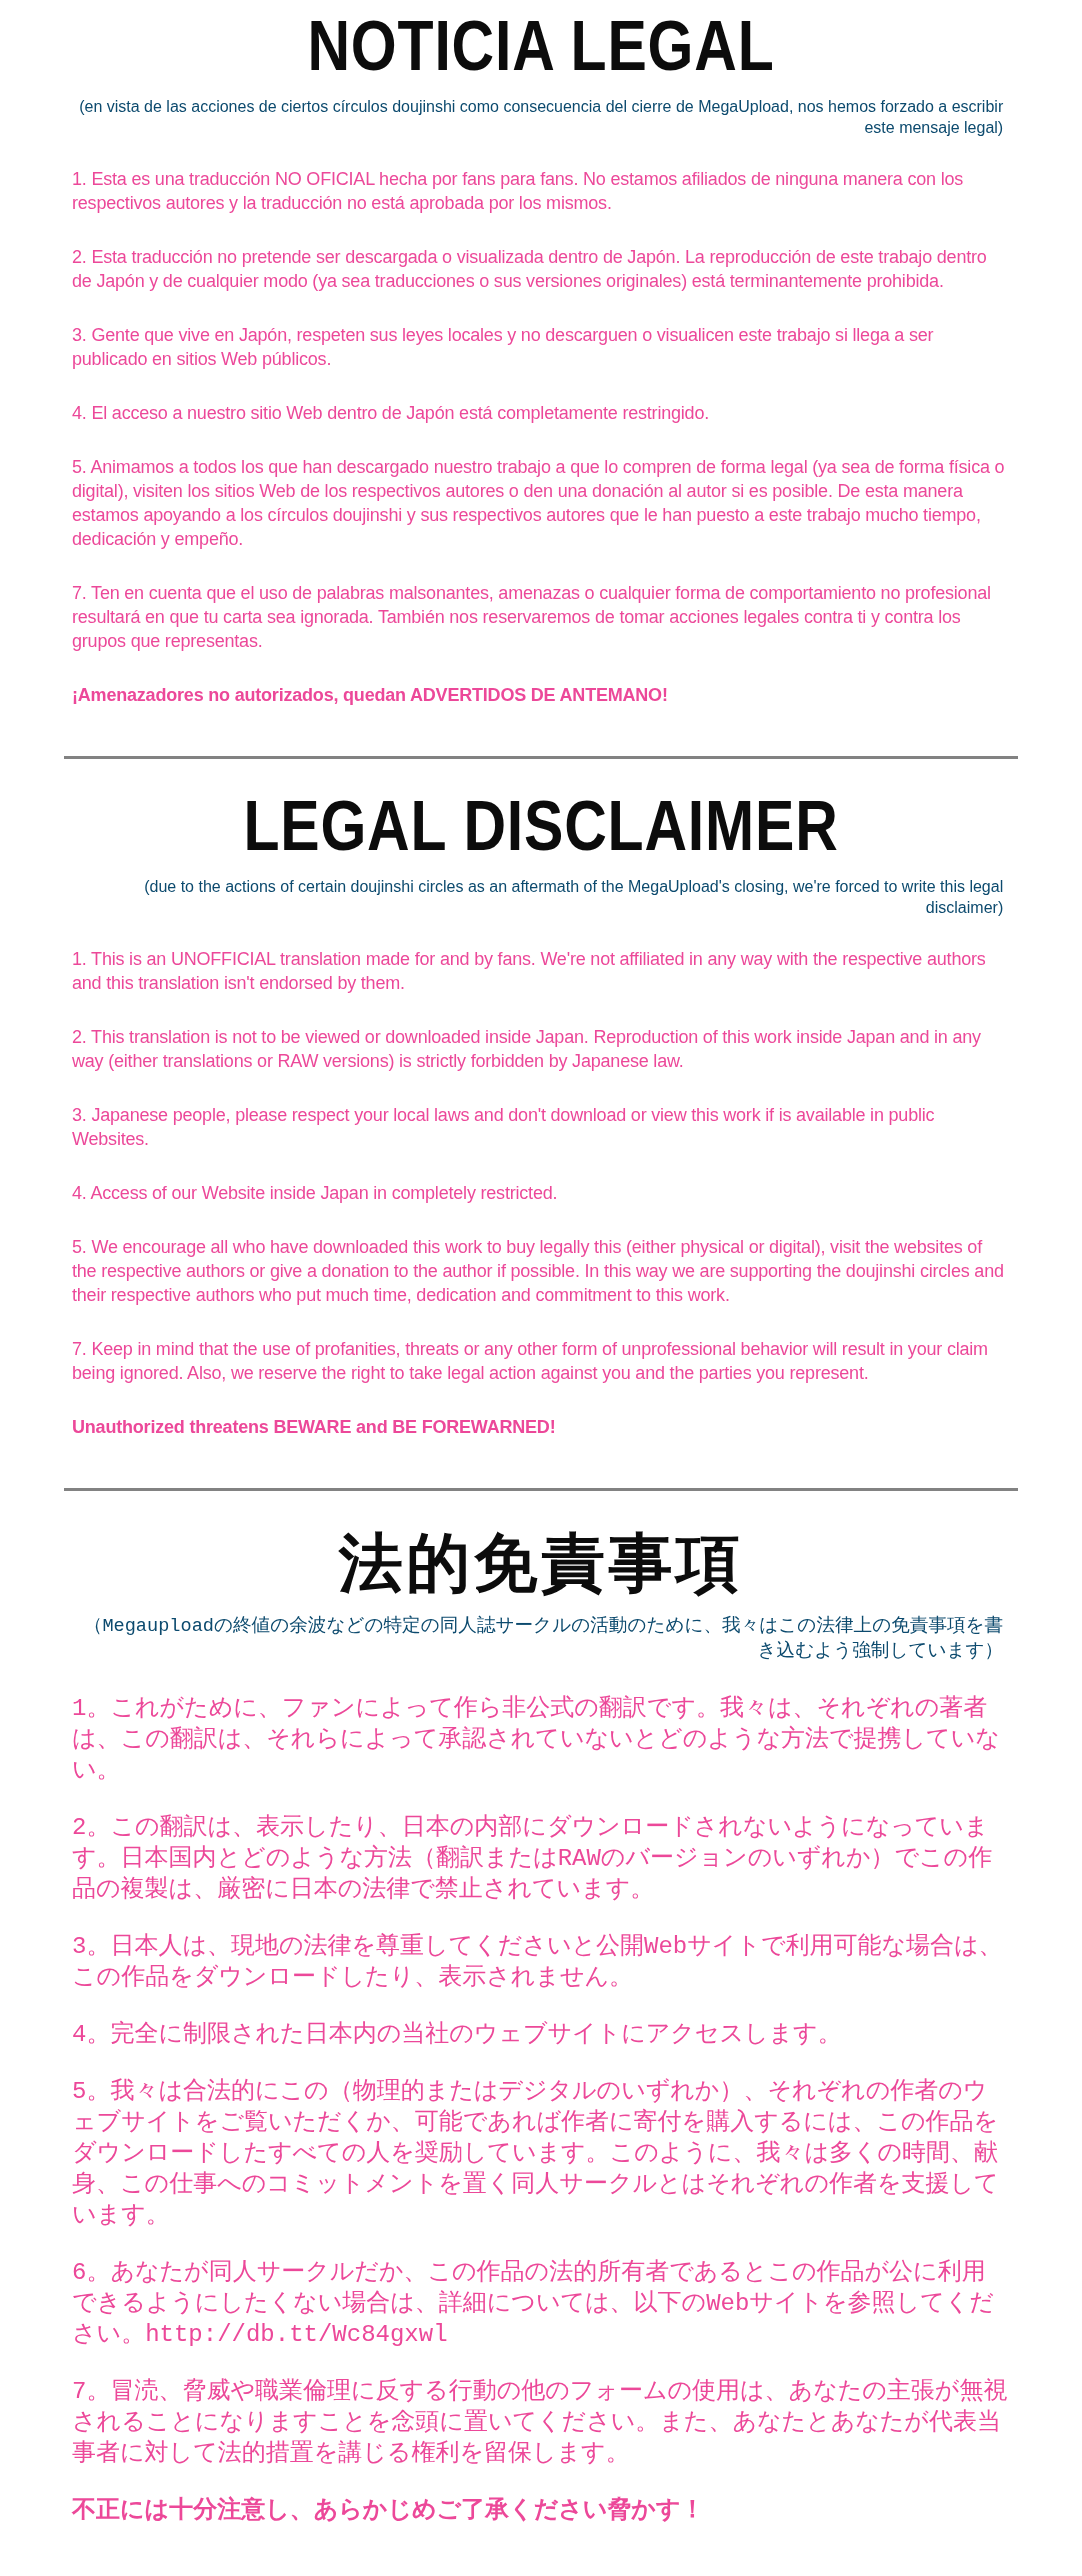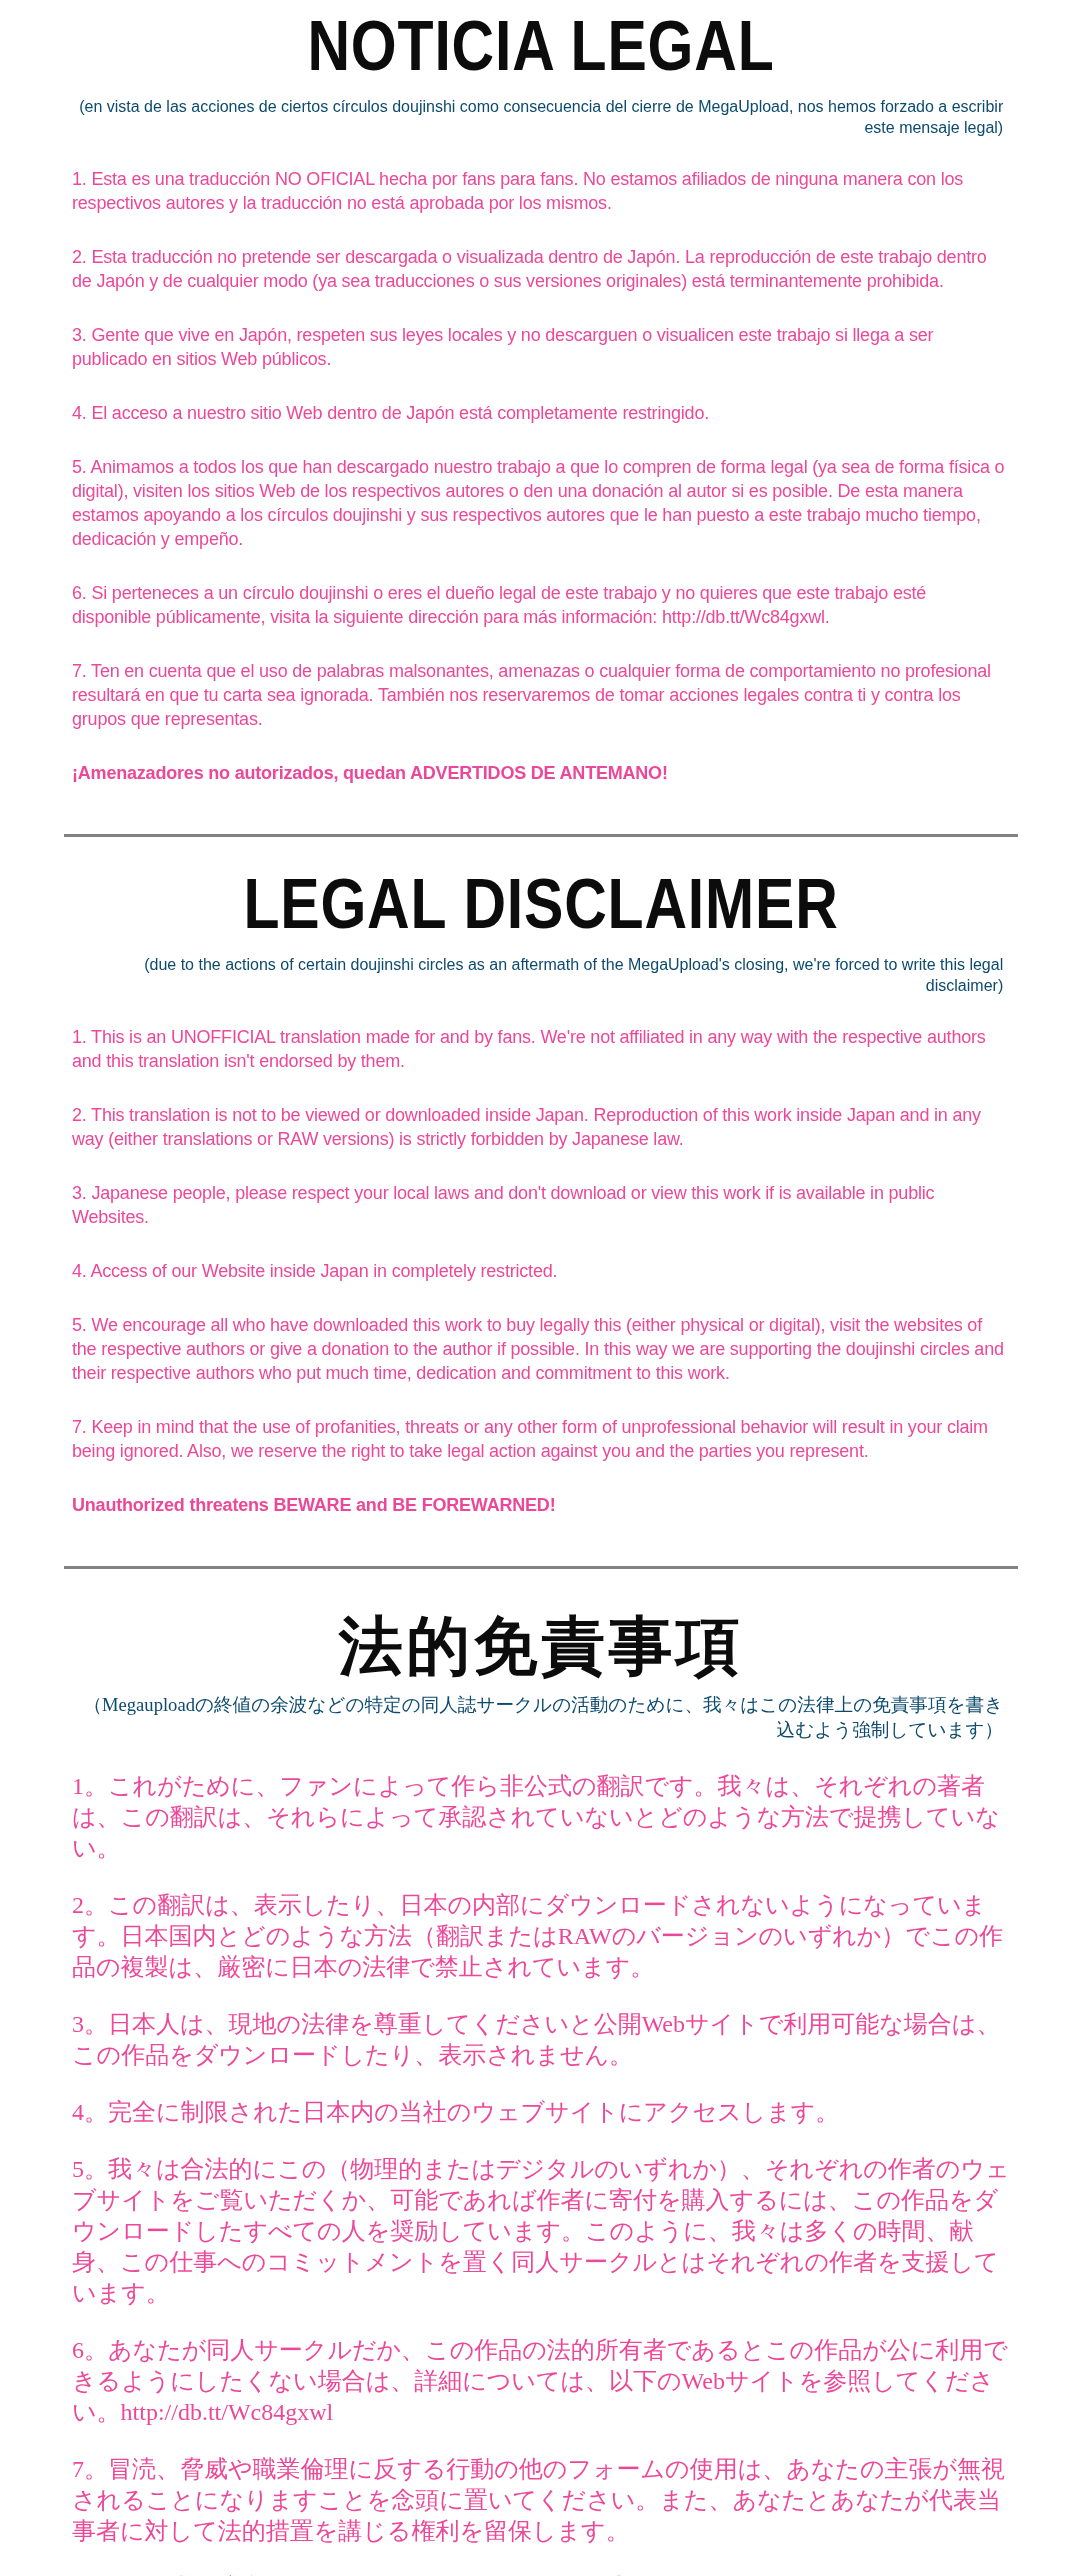--- a/index.html
+++ b/index.html
@@ -59,37 +59,36 @@
     font-weight: bold;
     margin-bottom: 0;
   }
   .divider {
     border: none;
     height: 2.5px;
     background: #828282;
     margin: 49px 0 41px 0;
   }
   .cjk-font {
-    font-family: Liberation Serif, serif;
+    font-family: Liberation Mono, monospace;
   }
 </style>
 </head>
 <body>
 
 <div class="page">
 
   <section lang="es">
     <h1 class="sec-title latin"><span class="stretch">NOTICIA LEGAL</span></h1>
     <div class="sec-subtitle">(en vista de las acciones de ciertos círculos doujinshi como consecuencia del cierre de MegaUpload, nos hemos forzado a escribir este mensaje legal)</div>
     <p class="para">1. Esta es una traducción NO OFICIAL hecha por fans para fans. No estamos afiliados de ninguna manera con los respectivos autores y la traducción no está aprobada por los mismos.</p>
     <p class="para">2. Esta traducción no pretende ser descargada o visualizada dentro de Japón. La reproducción de este trabajo dentro de Japón y de cualquier modo (ya sea traducciones o sus versiones originales) está terminantemente prohibida.</p>
     <p class="para">3. Gente que vive en Japón, respeten sus leyes locales y no descarguen o visualicen este trabajo si llega a ser publicado en sitios Web públicos.</p>
     <p class="para">4. El acceso a nuestro sitio Web dentro de Japón está completamente restringido.</p>
     <p class="para">5. Animamos a todos los que han descargado nuestro trabajo a que lo compren de forma legal (ya sea de forma física o digital), visiten los sitios Web de los respectivos autores o den una donación al autor si es posible. De esta manera estamos apoyando a los círculos doujinshi y sus respectivos autores que le han puesto a este trabajo mucho tiempo, dedicación y empeño.</p>
-    <p class="para">6. Si perteneces a un círculo doujinshi o eres el dueño legal de este trabajo y no quieres que este trabajo esté disponible públicamente, visita la siguiente dirección para más información: http://db.tt/Wc84gxwl.</p>
     <p class="para">7. Ten en cuenta que el uso de palabras malsonantes, amenazas o cualquier forma de comportamiento no profesional resultará en que tu carta sea ignorada. También nos reservaremos de tomar acciones legales contra ti y contra los grupos que representas.</p>
     <p class="para closing">¡Amenazadores no autorizados, quedan ADVERTIDOS DE ANTEMANO!</p>
   </section>
 
   <hr class="divider">
 
   <section lang="en">
     <h1 class="sec-title latin"><span class="stretch">LEGAL DISCLAIMER</span></h1>
     <div class="sec-subtitle">(due to the actions of certain doujinshi circles as an aftermath of the MegaUpload's closing, we're forced to write this legal disclaimer)</div>
     <p class="para">1. This is an UNOFFICIAL translation made for and by fans. We're not affiliated in any way with the respective authors and this translation isn't endorsed by them.</p>

